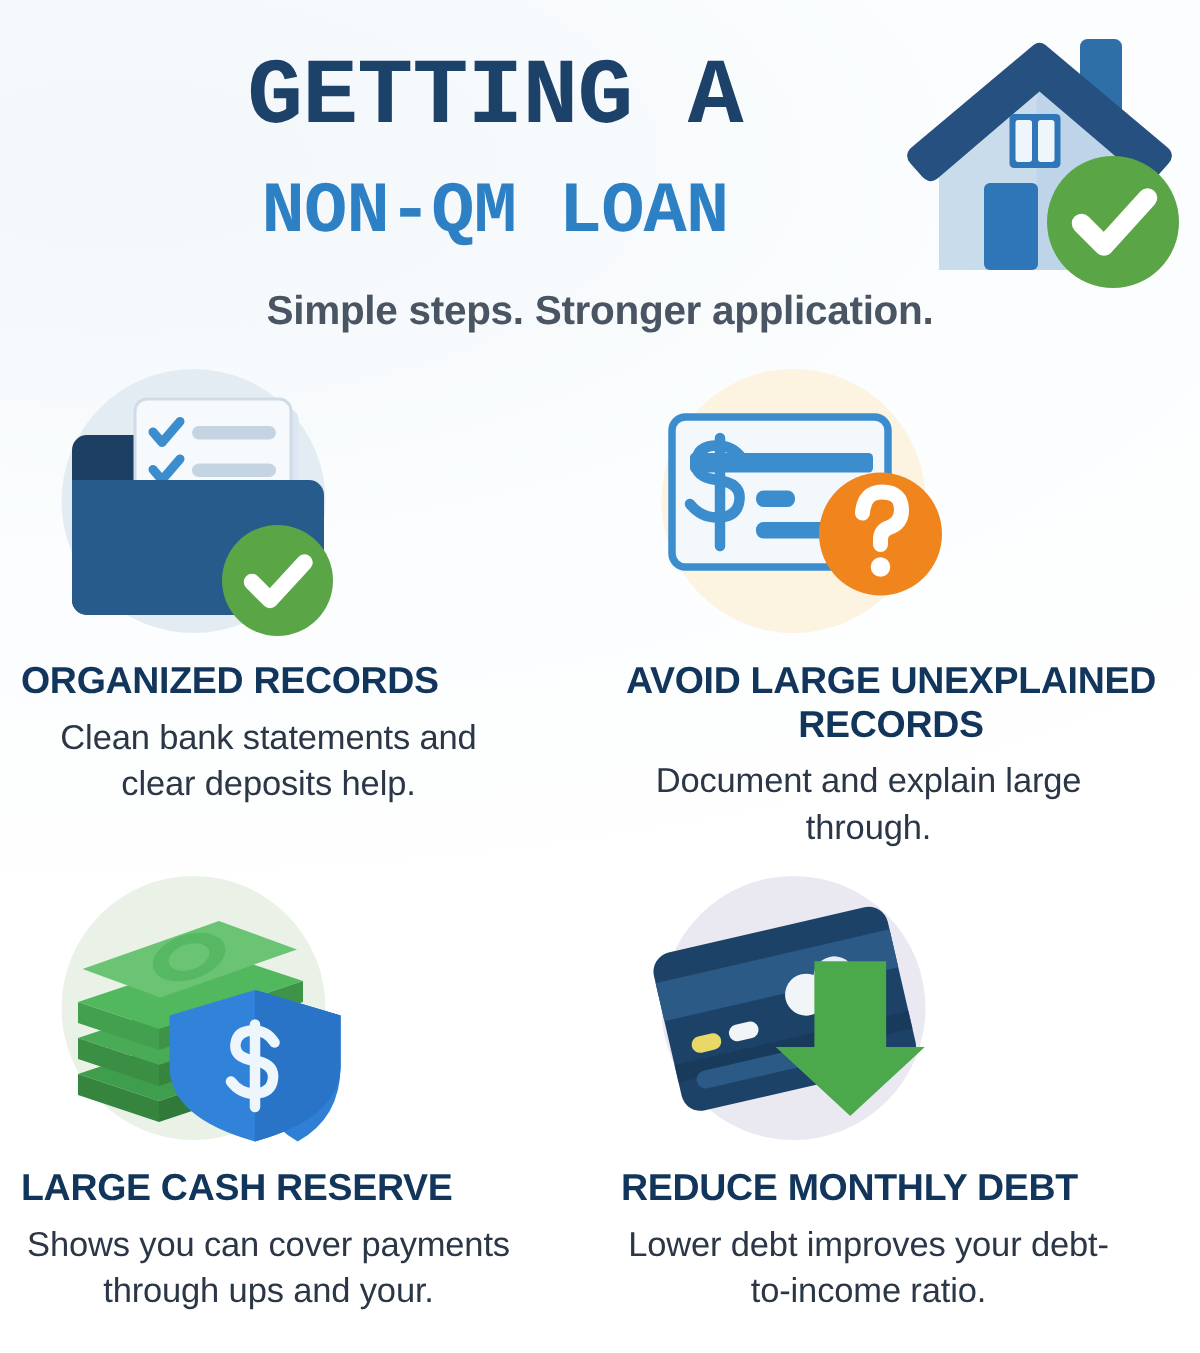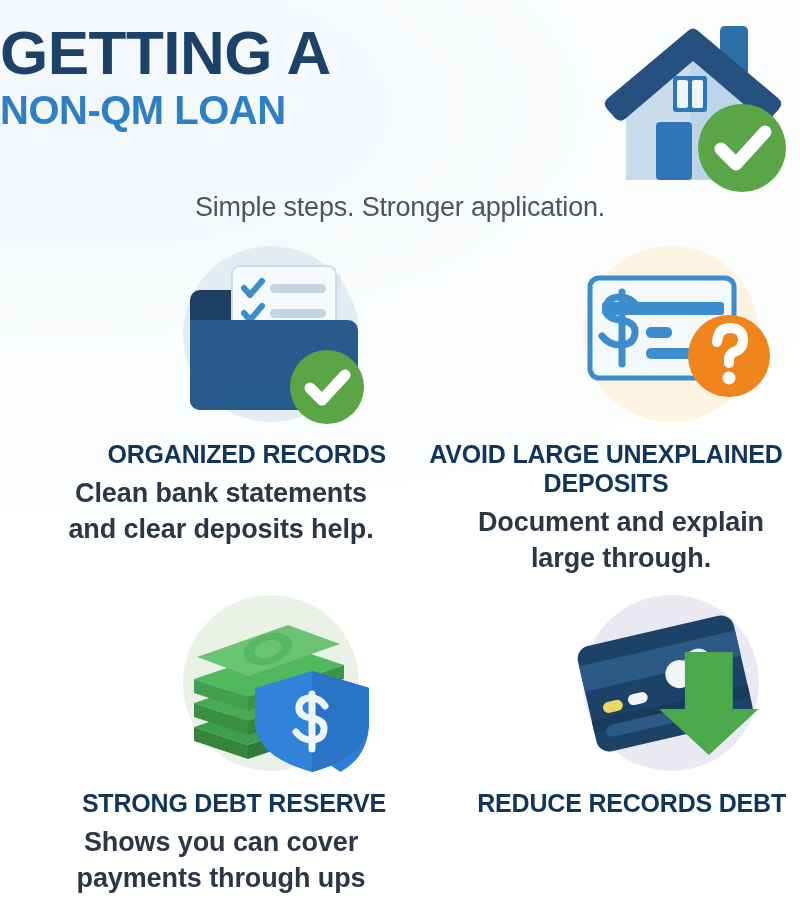--- a/index.html
+++ b/index.html
@@ -27,51 +27,52 @@
   
   .header {
     position: relative;
     padding-top: 18px;
     height: 240px;
     box-sizing: border-box;
   }
   .title-block {
     position: absolute;
     left: 0;
-    top: 20px;
+    top: 32px;
     width: 660px;
-    text-align: left;
+    text-align: center;
+    font-family: Liberation Mono, monospace;
   }
   .title-line1 {
     font-size: 62px;
     font-weight: 700;
     letter-spacing: -0.5px;
     line-height: 1.05;
     color: #1d4269;
     margin: 0;
     white-space: nowrap;
   }
   .title-line2 {
-    font-size: 40px;
+    font-size: 48px;
     font-weight: 700;
     letter-spacing: -0.5px;
     line-height: 1.05;
     color: #2e80c4;
-    margin: 0;
+    margin: 16px;
     padding-top: 4px;
     white-space: nowrap;
   }
   .subtitle {
     position: absolute;
     left: 0;
     top: 192px;
     width: 800px;
     text-align: center;
     font-size: 27px;
-    font-weight: 400;
+    font-weight: 700;
     color: #4a5563;
     letter-spacing: -0.2px;
   }
   .house-art {
     position: absolute;
     right: 6px;
     top: 8px;
     width: 200px;
     height: 200px;
   }
@@ -83,21 +84,21 @@
     top: 238px;
     width: 800px;
     display: grid;
     grid-template-columns: 1fr 1fr;
     grid-template-rows: auto auto;
     row-gap: 0px;
   }
   .card {
     display: flex;
     flex-direction: column;
-    align-items: flex-end;
+    align-items: flex-start;
     padding: 4px 14px 10px 14px;
     box-sizing: border-box;
   }
   .icon-wrap {
     width: 230px;
     height: 196px;
     position: relative;
     display: flex;
     align-items: center;
     justify-content: center;
@@ -107,22 +108,22 @@
     font-size: 25px;
     font-weight: 700;
     color: #12355b;
     text-align: center;
     letter-spacing: -0.2px;
     line-height: 1.16;
     margin-top: 2px;
     max-width: 360px;
   }
   .card-desc {
-    font-size: 27px;
-    font-weight: 700;
+    font-size: 23px;
+    font-weight: 400;
     color: #2b3647;
     text-align: center;
     line-height: 1.33;
     margin-top: 7px;
     max-width: 330px;
     letter-spacing: -0.1px;
   }
 </style>
 </head>
 <body>
@@ -201,21 +202,21 @@
           <rect x="82" y="106" width="78" height="11" rx="5" fill="#3c8dcd"></rect>
 
           <path d="M58 50 v72" stroke="#3c8dcd" stroke-width="7" stroke-linecap="round" fill="none"></path>
           <path d="M73 64 q-6 -9 -17 -9 q-13 0 -14 11 q-1 10 14 12 q16 2 15 13 q-1 12 -15 12 q-11 0 -18 -9" fill="none" stroke="#3c8dcd" stroke-width="7" stroke-linecap="round" stroke-linejoin="round"></path>
 
           <circle cx="165" cy="114" r="41" fill="#f0851e"></circle>
           <path d="M153 100 q1 -14 13 -14 q13 0 13 12 q0 9 -9 12 q-5 2 -5 8 v3" fill="none" stroke="#ffffff" stroke-width="10" stroke-linecap="round" stroke-linejoin="round"></path>
           <circle cx="165" cy="136" r="6.5" fill="#ffffff"></circle>
         </svg>
       </div>
-      <div class="card-title">AVOID LARGE UNEXPLAINED DEPOSITS</div>
+      <div class="card-title">AVOID LARGE UNEXPLAINED RECORDS</div>
       <div class="card-desc">Document and explain large through.</div>
     </div>
 
     <div class="card row2">
       <div class="icon-wrap">
         <svg width="214" height="196" viewBox="0 0 214 196" aria-hidden="true">
           <circle cx="107" cy="92" r="88" fill="#eaf2e7"></circle>
 
           <g>
             <path d="M30 136 L126 104 L180 122 L84 154 Z" fill="#3f9e4e"></path>
@@ -240,21 +241,21 @@
           <path d="M148 80 L205 97 v34 q0 34 -28.5 50 Q148 165 148 131 Z" fill="#2f7fd6"></path>
           <path d="M148 80 v101 Q119.5 165 119.5 131 V97 Z" fill="#3b8ce0"></path>
           <path d="M148 80 L91 97 v34 q0 34 28.5 50" fill="none" stroke="#2f7fd6" stroke-width="0"></path>
           <path d="M148 80 L91 97 v34 q0 34 57 50 q57 -16 57 -50 V97 Z" fill="#3083d9"></path>
           <path d="M148 80 L205 97 v34 q0 34 -57 50 Z" fill="#2a74c7"></path>
 
           <path d="M148 103 v55" stroke="#eef6fd" stroke-width="7" stroke-linecap="round" fill="none"></path>
           <path d="M161 115 q-5 -8 -14 -8 q-11 0 -12 9 q-1 9 12 11 q14 2 13 12 q-1 10 -13 10 q-9 0 -15 -8" fill="none" stroke="#eef6fd" stroke-width="7" stroke-linecap="round" stroke-linejoin="round"></path>
         </svg>
       </div>
-      <div class="card-title">STRONG DEBT RESERVE</div>
+      <div class="card-title">LARGE CASH RESERVE</div>
       <div class="card-desc">Shows you can cover payments through ups and your.</div>
     </div>
 
     <div class="card row2">
       <div class="icon-wrap">
         <svg width="214" height="196" viewBox="0 0 214 196" aria-hidden="true">
           <circle cx="107" cy="92" r="88" fill="#eae9f2"></circle>
 
           <g transform="rotate(-13 104 96)">
             <rect x="22" y="38" width="160" height="108" rx="13" fill="#1d4268"></rect>
@@ -265,17 +266,18 @@
             <rect x="36" y="97" width="20" height="11" rx="5.5" fill="#e8d868"></rect>
             <rect x="62" y="95" width="20" height="11" rx="5.5" fill="#f2f5f8"></rect>
 
             <circle cx="118" cy="86" r="14" fill="#f2f5f8"></circle>
             <circle cx="139" cy="79" r="14" fill="#e8eef4"></circle>
           </g>
 
           <path d="M139 56 h52 v62 h28 L165 168 L111 118 h28 Z" fill="#4ba84b" transform="translate(-18,2) scale(0.92) translate(12,8)"></path>
         </svg>
       </div>
-      <div class="card-title">REDUCE RECORDS DEBT</div>
+      <div class="card-title">REDUCE MONTHLY DEBT</div>
+      <div class="card-desc">Lower debt improves your debt-to-income ratio.</div>
     </div>
 
   </div>
 </div>
 
 </body></html>

